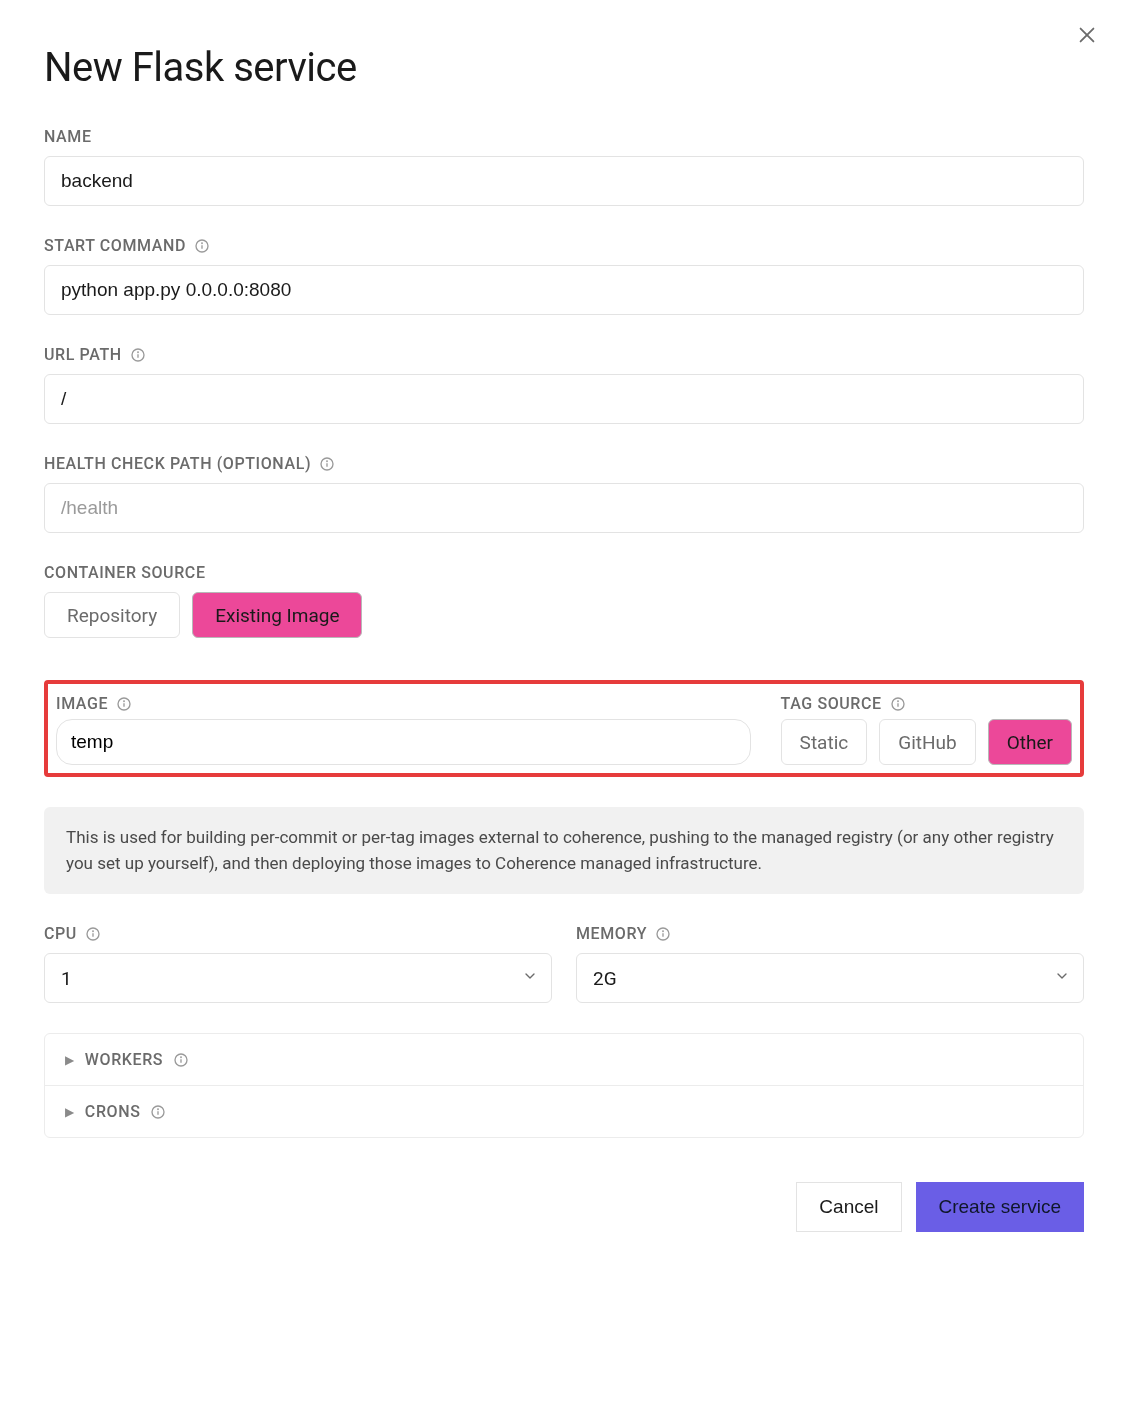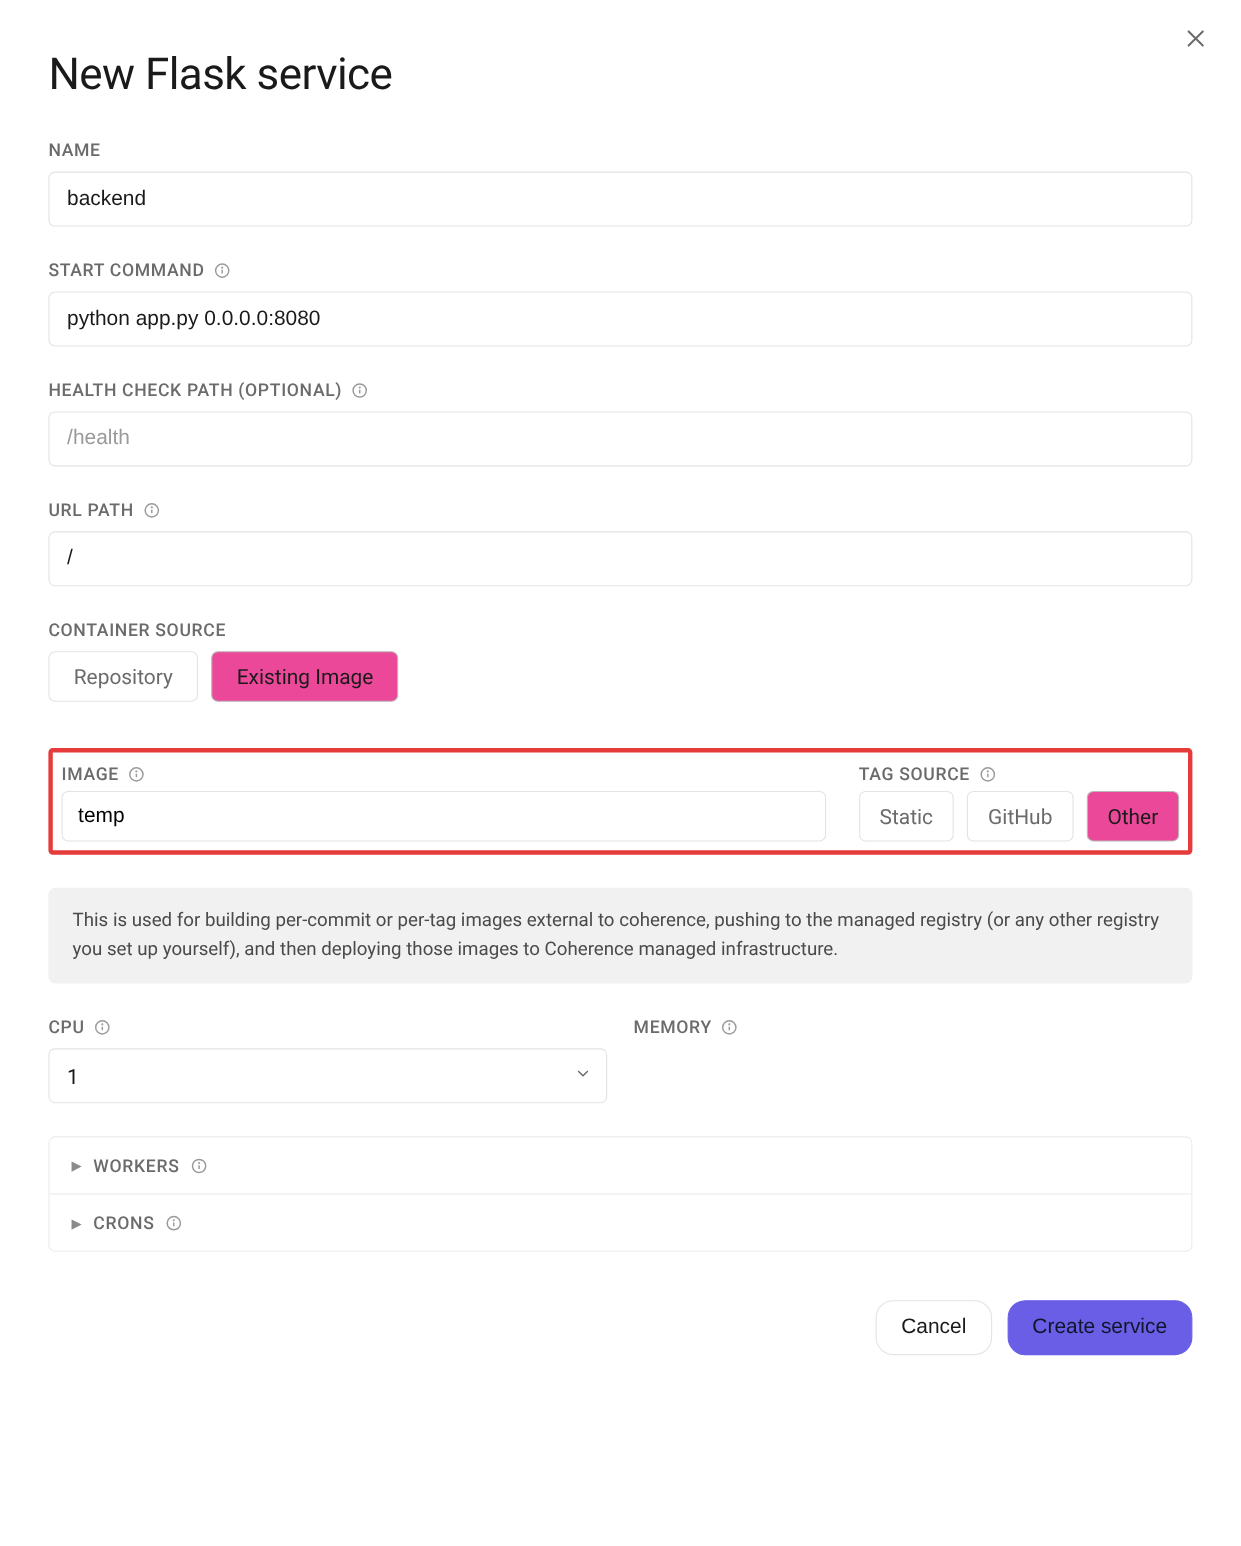--- a/index.html
+++ b/index.html
@@ -84,21 +84,21 @@
     padding:10px 8px 8px 8px;
     display:flex;
     gap:30px;
     margin-top:12px;
   }
   .highlight-box .col-image { flex:1; }
   .highlight-box .col-tag { display:flex; flex-direction:column; }
   .small-input {
     height:46px;
     border:1px solid #e3e3e3;
-    border-radius:6px;
+    border-radius:16px;
     padding:0 14px;
     font-size:19px;
     width:100%;
   }
   .select-wrap {
     position:relative;
   }
   .select {
     width:100%;
     height:50px;
@@ -149,21 +149,21 @@
   }
   .footer {
     display:flex;
     justify-content:flex-end;
     gap:14px;
     margin-top:44px;
   }
   .btn {
     height:50px;
     padding:0 22px;
-    border-radius:16px;
+    border-radius:0;
     font-size:19px;
     cursor:pointer;
     display:flex;
     align-items:center;
   }
   .btn-secondary {
     background:#fff;
     border:1px solid #e3e3e3;
     color:#1a1a1a;
   }
@@ -201,44 +201,44 @@
             <line x1="12" y1="11" x2="12" y2="16"></line>
             <circle cx="12" cy="8" r="0.5" fill="currentColor"></circle>
           </svg>
       </span>
     </div>
     <input class="text-input" value="python app.py 0.0.0.0:8080" style="">
   </div>
 
   <div>
     <div class="field-label">
+      <span>URL PATH</span>
+      <span class="info-icon">
+        <svg width="16" height="16" viewBox="0 0 24 24" fill="none" stroke="currentColor" stroke-width="2">
+            <circle cx="12" cy="12" r="9"></circle>
+            <line x1="12" y1="11" x2="12" y2="16"></line>
+            <circle cx="12" cy="8" r="0.5" fill="currentColor"></circle>
+          </svg>
+      </span>
+    </div>
+    <input class="text-input" value="/" style="">
+  </div>
+
+  <div>
+    <div class="field-label">
       <span>HEALTH CHECK PATH (OPTIONAL)</span>
       <span class="info-icon">
         <svg width="16" height="16" viewBox="0 0 24 24" fill="none" stroke="currentColor" stroke-width="2">
             <circle cx="12" cy="12" r="9"></circle>
             <line x1="12" y1="11" x2="12" y2="16"></line>
             <circle cx="12" cy="8" r="0.5" fill="currentColor"></circle>
           </svg>
       </span>
     </div>
     <input class="text-input" placeholder="/health" style="">
-  </div>
-
-  <div>
-    <div class="field-label">
-      <span>URL PATH</span>
-      <span class="info-icon">
-        <svg width="16" height="16" viewBox="0 0 24 24" fill="none" stroke="currentColor" stroke-width="2">
-            <circle cx="12" cy="12" r="9"></circle>
-            <line x1="12" y1="11" x2="12" y2="16"></line>
-            <circle cx="12" cy="8" r="0.5" fill="currentColor"></circle>
-          </svg>
-      </span>
-    </div>
-    <input class="text-input" value="/" style="">
   </div>
 
   <div>
     <div class="field-label">CONTAINER SOURCE</div>
     <div class="pill-group">
       <div class="pill">Repository</div>
       <div class="pill selected">Existing Image</div>
     </div>
   </div>
 
@@ -302,20 +302,28 @@
       <div class="field-label">
         <span>MEMORY</span>
         <span class="info-icon">
           <svg width="16" height="16" viewBox="0 0 24 24" fill="none" stroke="currentColor" stroke-width="2">
               <circle cx="12" cy="12" r="9"></circle>
               <line x1="12" y1="11" x2="12" y2="16"></line>
               <circle cx="12" cy="8" r="0.5" fill="currentColor"></circle>
             </svg>
         </span>
       </div>
+      <div class="select-wrap">
+        <div class="select" style="display:flex;align-items:center;">2G</div>
+        <span class="chevron">
+          <svg width="16" height="16" viewBox="0 0 24 24" fill="none" stroke="currentColor" stroke-width="2" stroke-linecap="round" stroke-linejoin="round">
+              <polyline points="6 9 12 15 18 9"></polyline>
+            </svg>
+        </span>
+      </div>
     </div>
   </div>
 
   <div class="accordion">
     <div class="accordion-item">
       <span class="tri">▶</span>
       <span>WORKERS</span>
       <span class="info-icon">
         <svg width="16" height="16" viewBox="0 0 24 24" fill="none" stroke="currentColor" stroke-width="2">
             <circle cx="12" cy="12" r="9"></circle>

